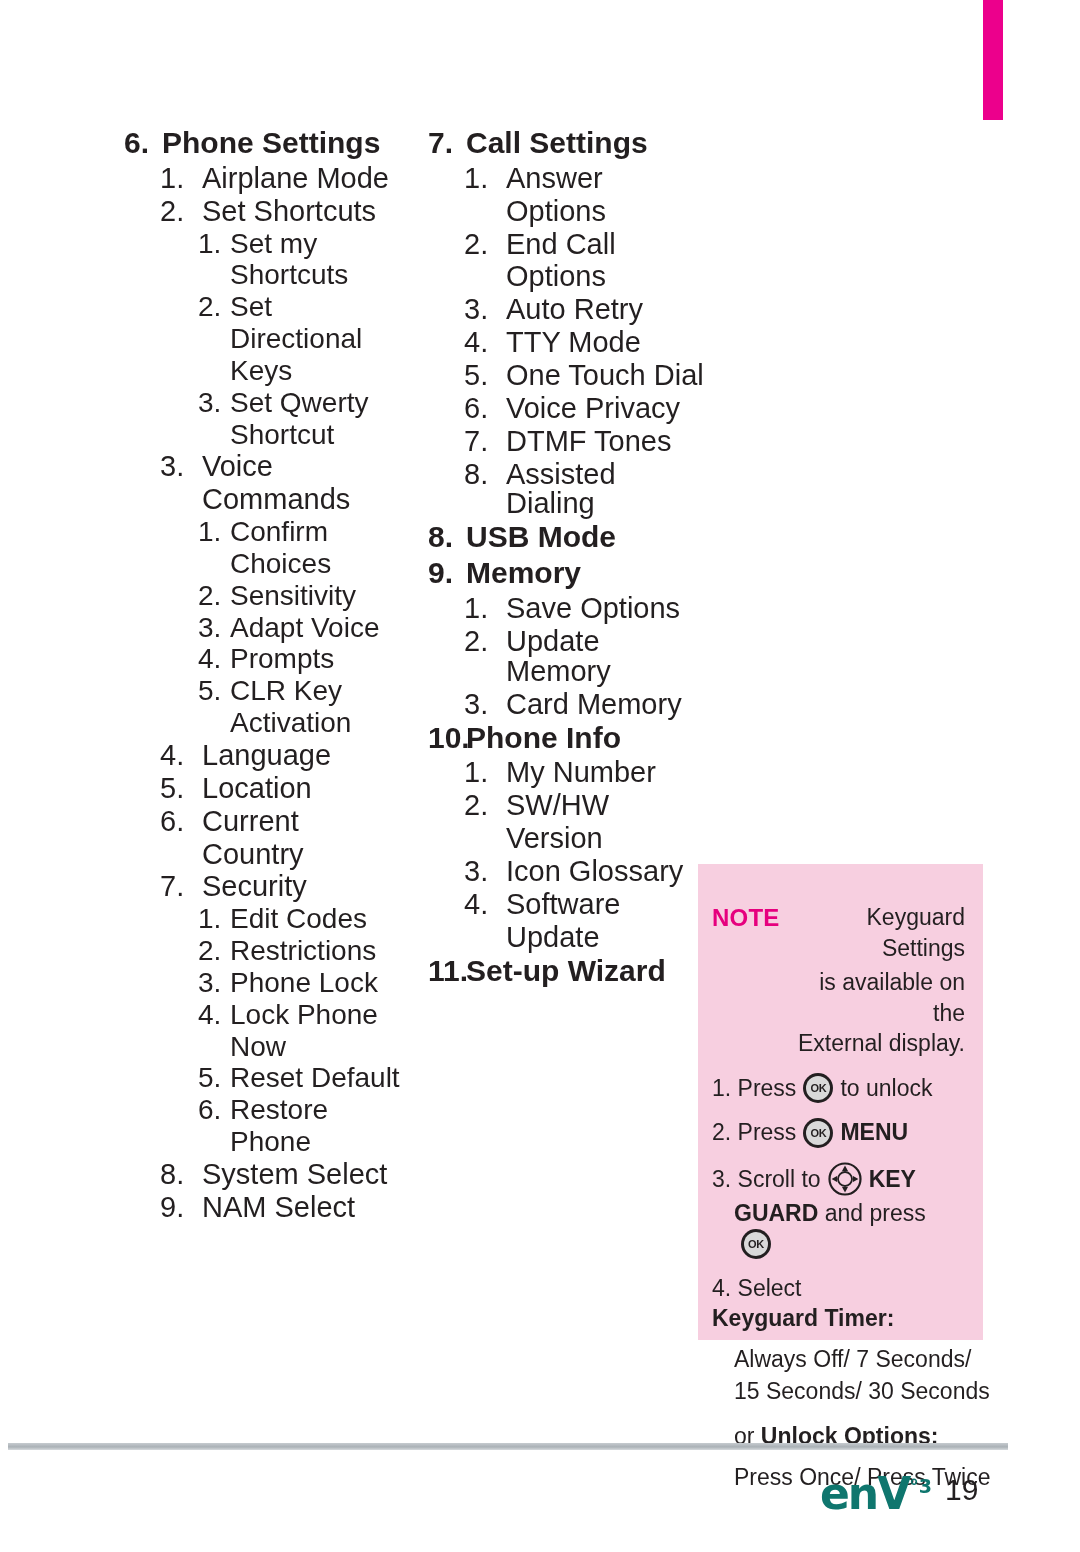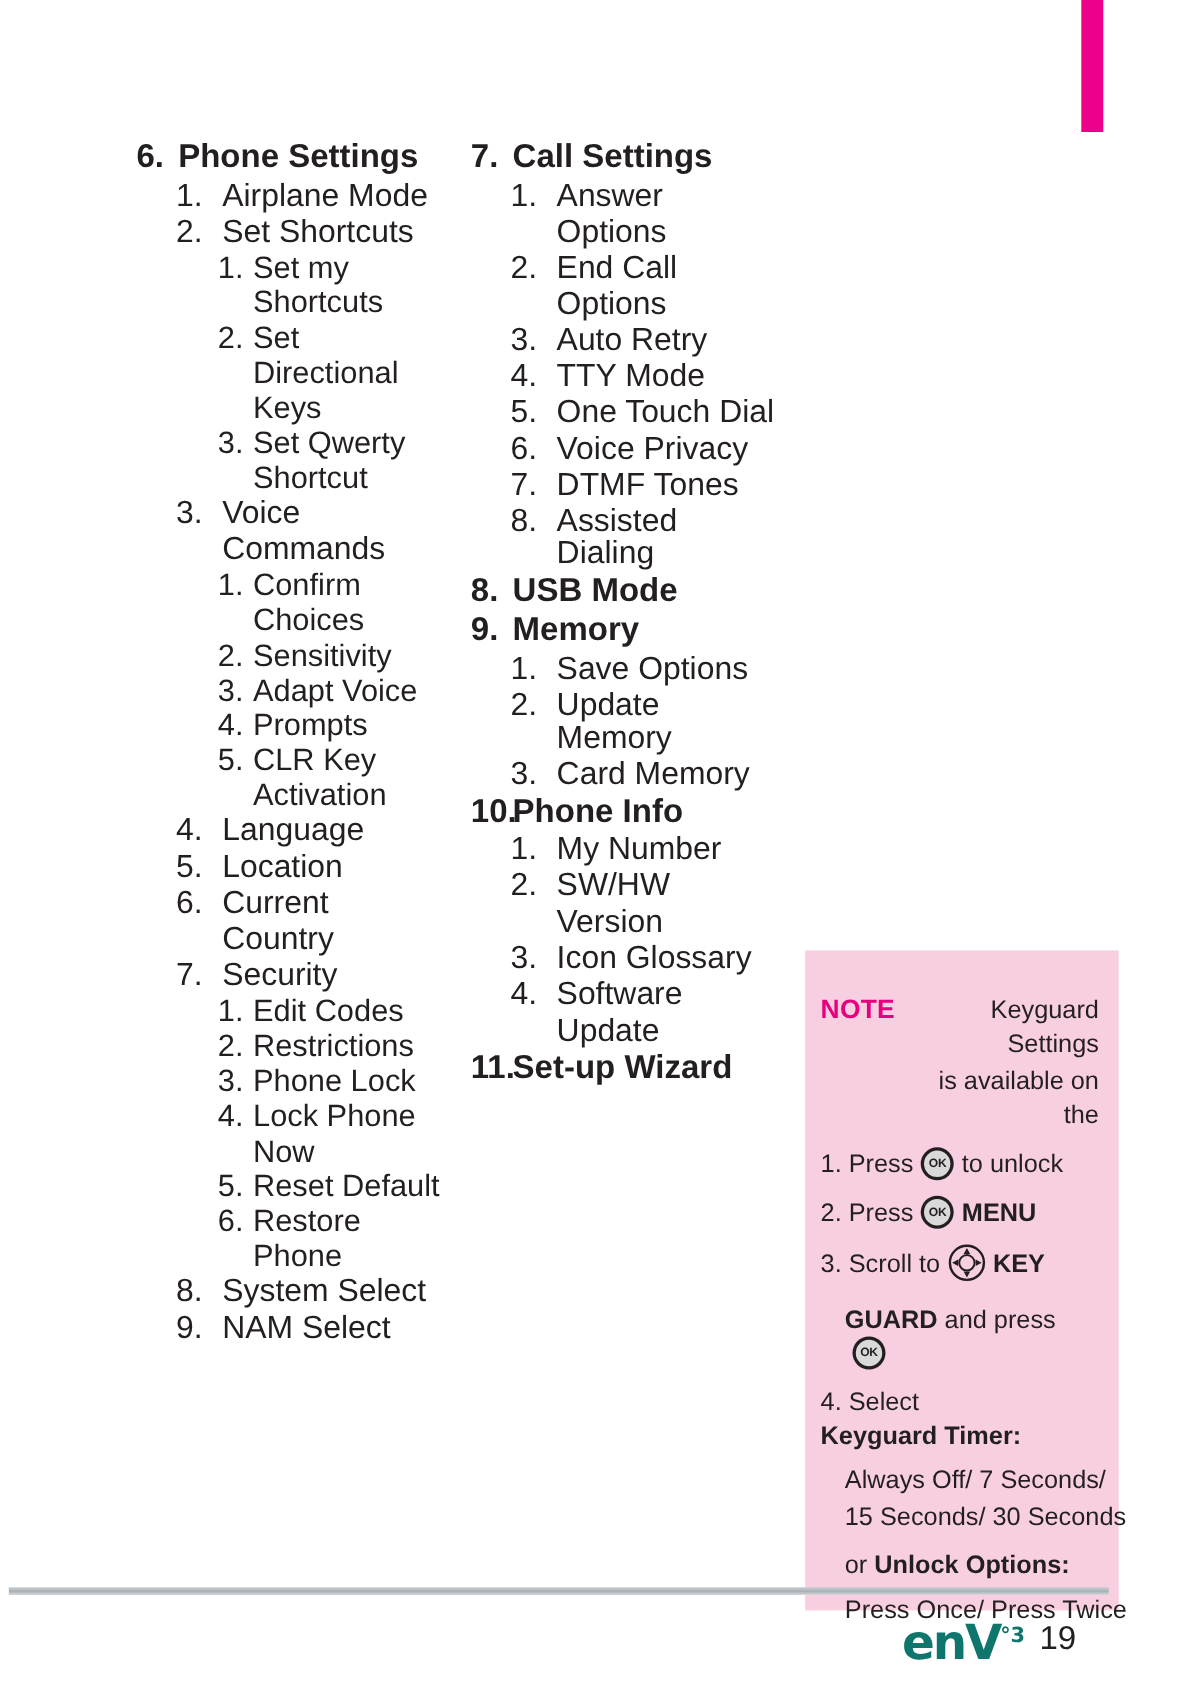--- a/index.html
+++ b/index.html
@@ -89,22 +89,22 @@
   .lvl2c {
     font-size:28px;
     margin-left:74px;
     margin-bottom:3px;
     padding-left:32px;
   }
 
   
   #note-box {
     position:absolute;
-    left:732px; top:864px;
-    width:285px; height:600px;
+    left:698px; top:864px;
+    width:285px; height:476px;
     background:#f7cfe0;
     padding:38px 18px 0 14px;
     font-size:23px;
     line-height:1.33;
   }
   #note-head {
     display:flex;
     align-items:flex-start;
     margin-bottom:4px;
   }
@@ -434,20 +434,21 @@
 
   <div id="note-box">
 
     <div id="note-head">
       <span id="note-label">NOTE</span>
       <span id="note-head-text">
         <span>Keyguard Settings</span>
       </span>
     </div>
     <div class="note-ind">is available on the</div>
+    <div class="note-ind">External display.</div>
 
     <div class="note-step">
       <span>1.</span>&nbsp;
       <span>Press</span>
       <span class="okkey"></span>
       <span>to unlock</span>
     </div>
 
     <div class="note-step">
       <span>2.</span>&nbsp;
@@ -464,21 +465,21 @@
           <circle cx="17" cy="17" r="15.5" fill="none" stroke="#231f20" stroke-width="2.2"></circle>
           <circle cx="17" cy="17" r="7" fill="none" stroke="#231f20" stroke-width="1.8"></circle>
           <polygon points="17,3.6 20,9 14,9" fill="#231f20"></polygon>
           <polygon points="17,30.4 20,25 14,25" fill="#231f20"></polygon>
           <polygon points="3.6,17 9,14 9,20" fill="#231f20"></polygon>
           <polygon points="30.4,17 25,14 25,20" fill="#231f20"></polygon>
         </svg>
       </span>
       <span class="b">KEY</span>
     </div>
-    <div class="note-step" style="margin-top:19px;padding-left:22px;">
+    <div class="note-step" style="margin-top:2px;padding-left:22px;">
       <span class="b">GUARD</span>&nbsp;
       <span>and press</span>
       <span class="okkey"></span>
     </div>
 
     <div class="note-step">
       <span>4.</span>&nbsp;
       <span>Select</span>&nbsp;
       <span class="b">Keyguard Timer</span><span class="b">:</span>
     </div>

